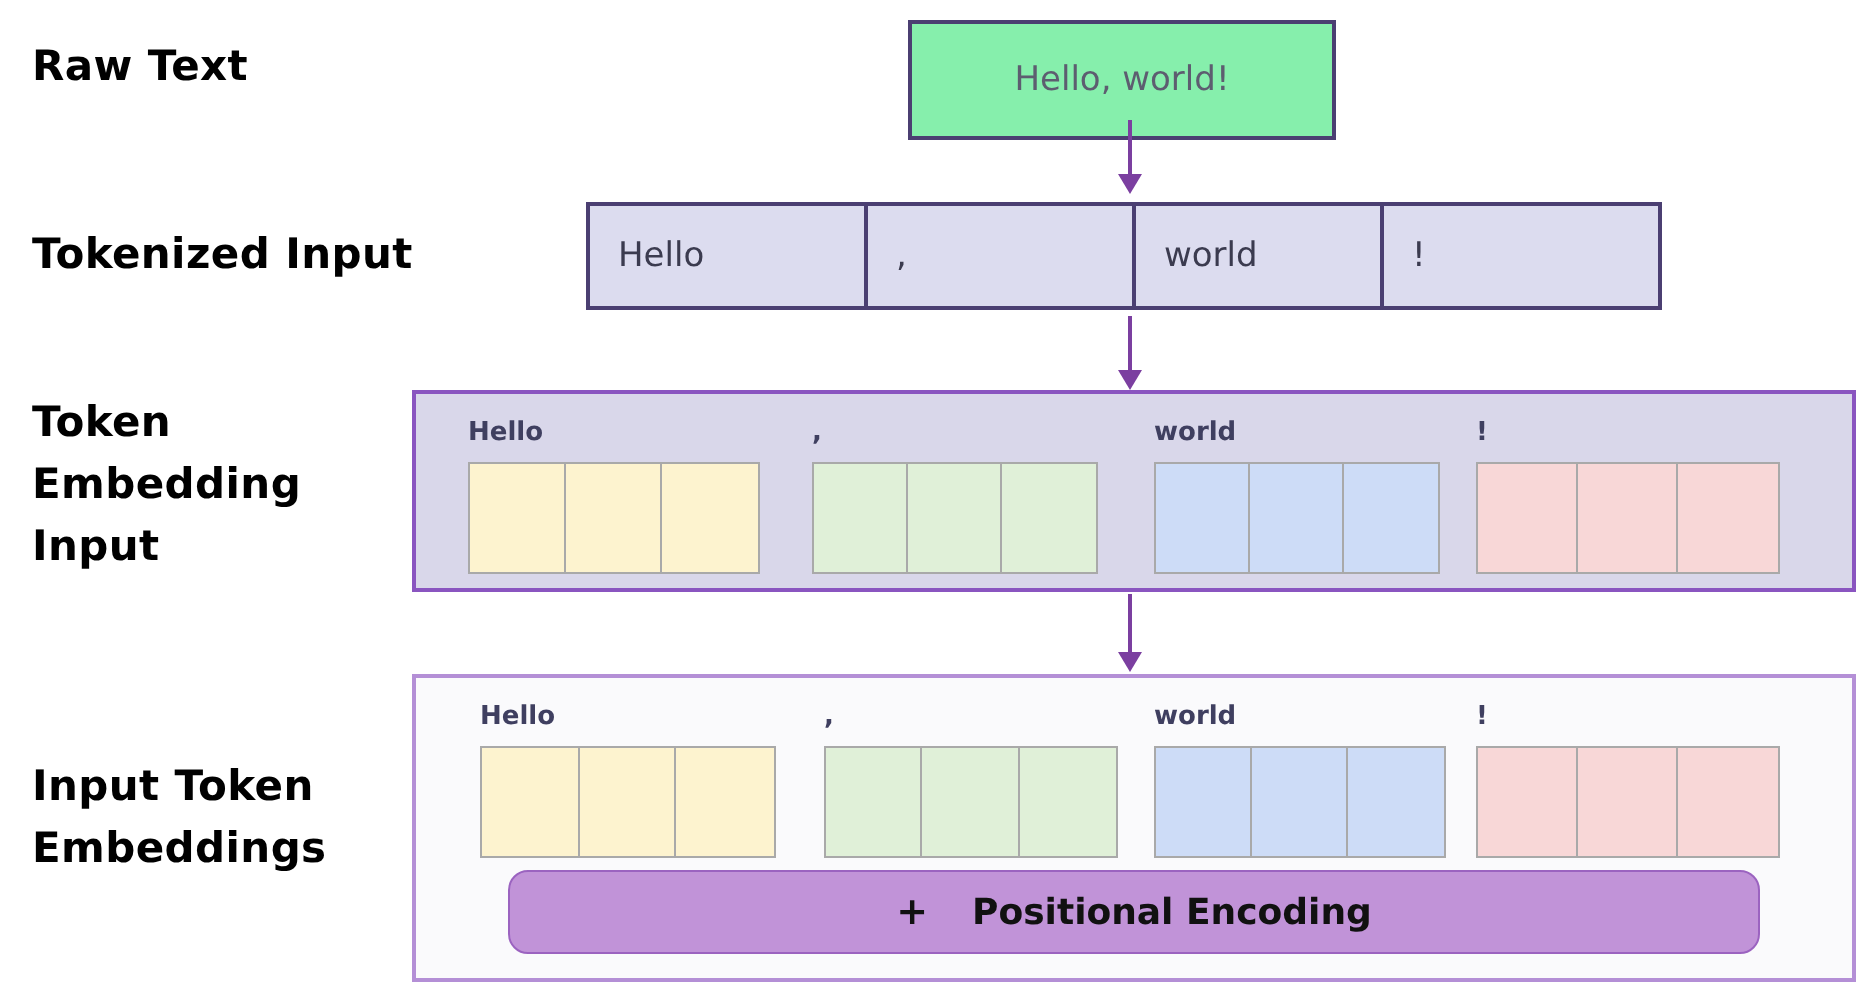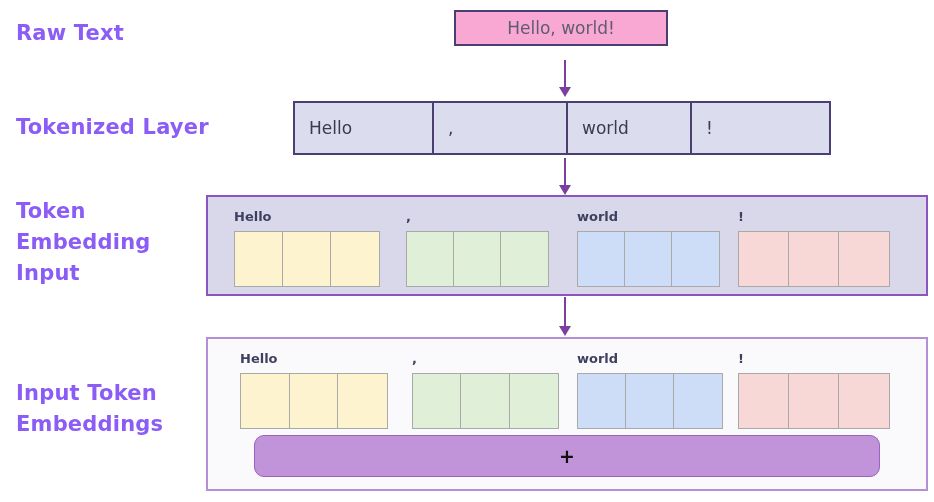--- a/index.html
+++ b/index.html
@@ -11,41 +11,41 @@
     width: 934px;
     height: 502px;
     position: relative;
     overflow: hidden;
     font-family: "DejaVu Sans", sans-serif;
   }
 
   
   .row-label {
     position: absolute;
-    color: #8b5cf6;
+    color: #000000;
     font-weight: bold;
     font-size: 21px;
     line-height: 1.48;
     letter-spacing: 0.2px;
     white-space: pre-line;
   }
   #label-raw-text        { left: 16px; top: 18px; }
   #label-tokenized-input { left: 16px; top: 112px; }
   #label-token-embedding { left: 16px; top: 196px; }
   #label-input-token-emb { left: 16px; top: 378px; }
 
   
   #raw-text-box {
     position: absolute;
     left: 454px;
     top: 10px;
     width: 214px;
-    height: 36px;
+    height: 60px;
     border: 2px solid #4b3f72;
-    background: #f9a8d4;
+    background: #86efac;
     box-sizing: border-box;
     display: flex;
     align-items: center;
     justify-content: center;
   }
   #raw-text-box .raw-text-value {
     font-size: 17px;
     color: #5d5d70;
     font-family: "DejaVu Sans", sans-serif;
   }
@@ -170,21 +170,21 @@
     font-weight: bold;
     font-size: 18px;
   }
   #positional-encoding-bar .plus-sign { font-size: 19px; }
 </style>
 </head>
 <body>
 
 <div id="label-raw-text" class="row-label">Raw Text</div>
 
-<div id="label-tokenized-input" class="row-label">Tokenized Layer</div>
+<div id="label-tokenized-input" class="row-label">Tokenized Input</div>
 
 <div id="label-token-embedding" class="row-label">Token
 Embedding
 Input</div>
 
 <div id="label-input-token-emb" class="row-label">Input Token
 Embeddings</div>
 
 <div id="raw-text-box">
   <span class="raw-text-value">Hello, world!</span>
@@ -252,20 +252,21 @@
         <div class="dim-cell" style="width: 33.3333%; background: rgb(248, 215, 215);"></div>
         <div class="dim-cell" style="width: 33.3333%; background: rgb(248, 215, 215);"></div>
       </div>
     </div>
   </div>
 
 <div id="input-token-embeddings" class="stage-box">
 
   <div id="positional-encoding-bar">
     <span class="plus-sign">+</span>
+    <span>Positional Encoding</span>
   </div>
 <div class="token-group" style="left: 32px; top: 12px; width: 148px;">
       <div class="group-label">Hello</div>
       <div class="vector" style="width: 148px; height: 56px;">
         <div class="dim-cell" style="width: 33.3333%; background: rgb(253, 243, 207);"></div>
         <div class="dim-cell" style="width: 33.3333%; background: rgb(253, 243, 207);"></div>
         <div class="dim-cell" style="width: 33.3333%; background: rgb(253, 243, 207);"></div>
       </div>
     </div>
     <div class="token-group" style="left: 204px; top: 12px; width: 147px;">

